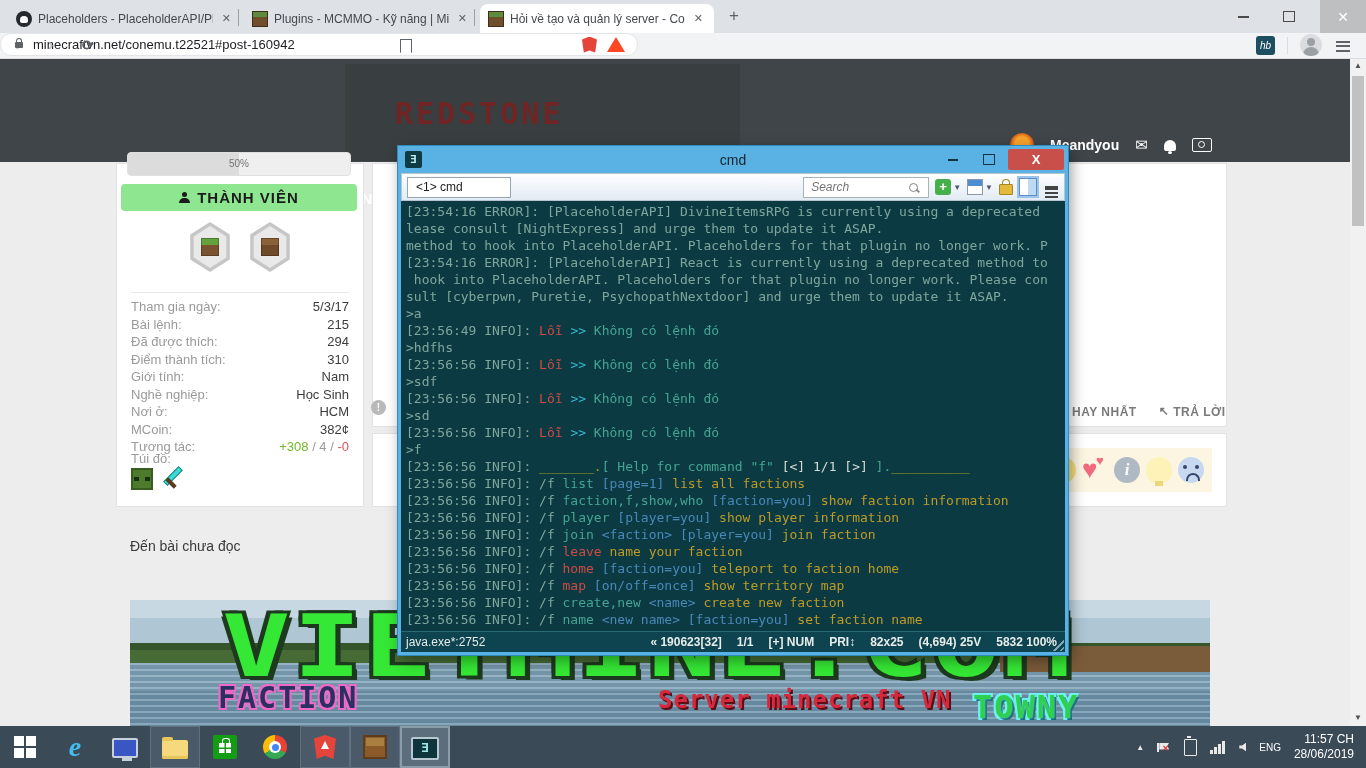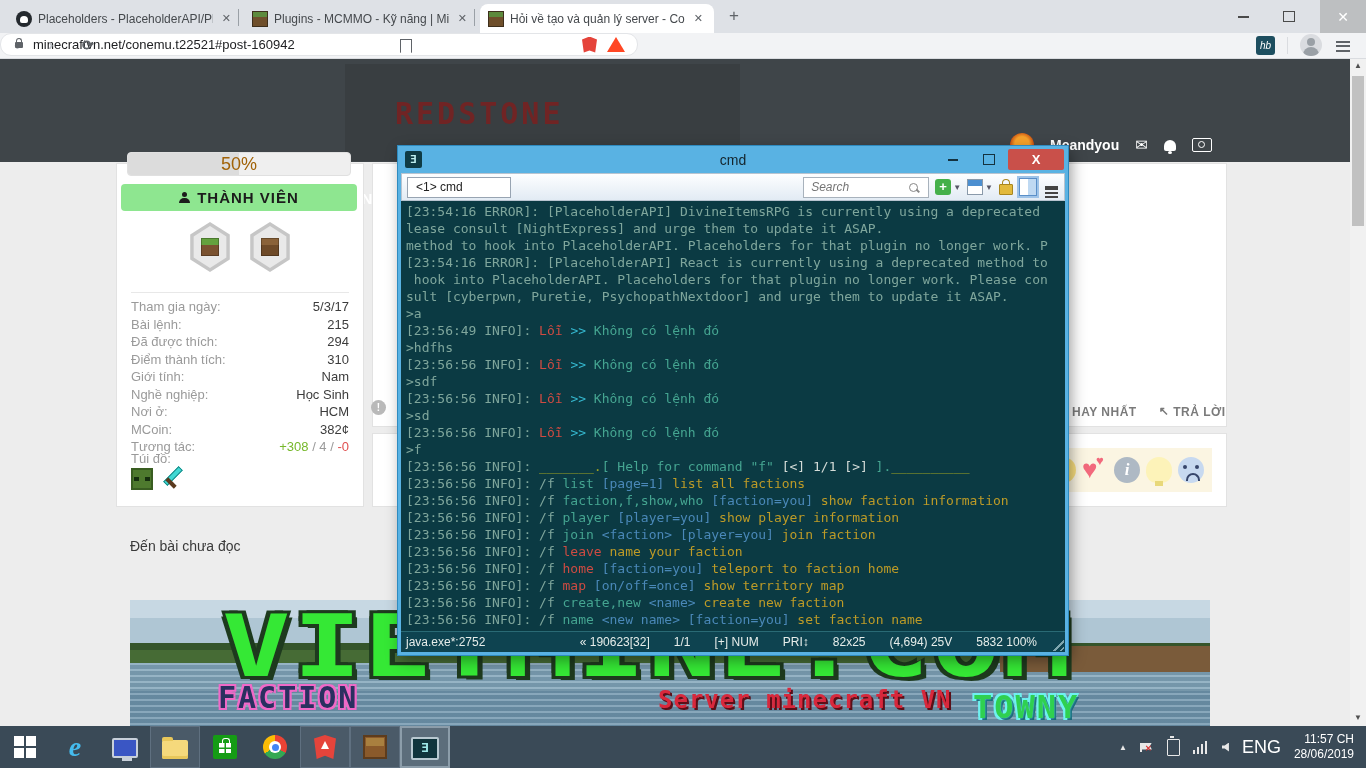--- a/index.html
+++ b/index.html
@@ -66,21 +66,21 @@
   .nav-item.active{color:#31BDE4;}
   #forum-search{left:978px;top:120px;width:246px;height:37px;background:#fff;border-radius:6px;display:flex;align-items:center;z-index:2;}
   #search-mag{width:10px;height:10px;border:2px solid #9AA0A6;border-radius:50%;margin-left:14px;position:relative;flex:none;}
   #search-mag:after{content:"";position:absolute;left:9px;top:9px;width:6px;height:2px;background:#9AA0A6;transform:rotate(45deg);}
   #forum-search input{border:none;outline:none;font-size:15px;color:#444;margin-left:10px;width:180px;background:transparent;font-family:"Liberation Sans",sans-serif;}
   #forum-search input::placeholder{color:#B4B4B4;}
 
   #member-card{left:116px;top:163px;width:246px;height:342px;background:#fff;border:1px solid #E2E2E2;z-index:1;}
   #progress-wrap{position:absolute;left:10px;top:-12px;width:222px;height:22px;background:#EFEFEF;border:1px solid #E0E0E0;border-radius:4px;overflow:hidden;}
   #progress-fill{position:absolute;left:0;top:0;width:50%;height:100%;background:#DCDCDC;}
-  #progress-label{position:absolute;width:100%;text-align:center;font-size:18px;color:#a16207;line-height:22px;}
+  #progress-label{position:absolute;width:100%;text-align:center;font-size:10px;color:#737373;line-height:22px;}
   #member-banner{position:absolute;left:4px;top:20px;width:236px;height:27px;background:#8EE690;border-radius:4px;
     display:flex;align-items:center;justify-content:center;gap:7px;color:#1C1C1C;font-size:15px;font-weight:bold;letter-spacing:1px;}
   .person-ic{width:11px;height:11px;position:relative;}
   .person-ic:before{content:"";position:absolute;left:3px;top:0;width:5px;height:5px;border-radius:50%;background:#1C1C1C;}
   .person-ic:after{content:"";position:absolute;left:0;top:6px;width:11px;height:5px;border-radius:5px 5px 0 0;background:#1C1C1C;}
   #badges{position:absolute;left:0;top:58px;width:246px;display:flex;justify-content:center;gap:14px;}
   .hex{width:46px;height:50px;background:#C6C6C6;clip-path:polygon(50% 0,93% 25%,93% 75%,50% 100%,7% 75%,7% 25%);
     display:flex;align-items:center;justify-content:center;}
   .hex .hex-in{width:38px;height:42px;background:#E9E9E9;clip-path:polygon(50% 0,93% 25%,93% 75%,50% 100%,7% 75%,7% 25%);
     display:flex;align-items:center;justify-content:center;}
@@ -178,21 +178,21 @@
   .ce-ham div{width:13px;height:2px;background:#444;margin:2px 0;}
 
   #ce-console{position:absolute;left:3px;top:55px;width:664px;height:430px;background:#0B3A43;box-sizing:border-box;padding:2px 5px;overflow:hidden;}
   .cline{font-family:"DejaVu Sans Mono",monospace;font-size:13px;line-height:17px;white-space:pre;}
   .c-d{color:#7FA69C;} .c-r{color:#CE4B42;} .c-c{color:#35B7CE;} .c-g{color:#45A591;}
   .c-y{color:#BD9B27;} .c-o{color:#9EA223;} .c-b{color:#4A88B8;} .c-w{color:#D4DCD8;}
 
   #ce-status{position:absolute;left:3px;bottom:3px;width:664px;height:21px;background:#0E4350;border-top:1px solid #2A6A75;
     box-sizing:border-box;display:flex;align-items:center;color:#E6EDEA;font-size:12px;}
   #ce-status-left{margin-left:5px;}
-  #ce-status-right{margin-left:auto;display:flex;gap:24px;margin-right:28px;}
+  #ce-status-right{margin-left:auto;display:flex;gap:15px;margin-right:8px;font-weight:bold;}
   #ce-grip{position:absolute;right:1px;bottom:1px;width:14px;height:14px;
     background:repeating-linear-gradient(135deg,transparent 0 3px,#7FA6AE 3px 4.5px);clip-path:polygon(100% 0,100% 100%,0 100%);}
 
   
   #taskbar{left:0;top:726px;width:1366px;height:42px;background:#3A4A57;z-index:20;display:flex;align-items:stretch;}
   .tbtn{width:50px;display:flex;align-items:center;justify-content:center;}
   .tbtn.active{background:#4A5A68;box-shadow:inset 0 0 0 1px #5F7080;}
   .tbtn.focused{background:#5C6D7B;box-shadow:inset 0 0 0 2px #8C9DAA;}
   .ticon{width:26px;height:26px;position:relative;display:block;}
   .i-start{width:22px;height:22px;background:
@@ -223,21 +223,21 @@
   .tray-flag:before{content:"";position:absolute;left:0;top:0;width:10px;height:7px;background:#E8E8E8;clip-path:polygon(0 0,100% 0,80% 50%,100% 100%,0 100%);}
   .tray-flag:after{content:"✕";position:absolute;left:3px;top:1px;font-size:8px;color:#D83030;font-weight:bold;}
   .tray-batt{width:11px;height:15px;border:1.5px solid #E8E8E8;border-radius:1px;position:relative;}
   .tray-batt:before{content:"";position:absolute;left:2px;top:-4px;width:4px;height:2px;background:#E8E8E8;}
   .tray-sig{width:16px;height:13px;position:relative;}
   .tray-sig i{position:absolute;bottom:0;width:2.5px;background:#E8E8E8;}
   .tray-sig i:nth-child(1){left:0;height:4px;} .tray-sig i:nth-child(2){left:4px;height:7px;}
   .tray-sig i:nth-child(3){left:8px;height:10px;} .tray-sig i:nth-child(4){left:12px;height:13px;}
   .tray-vol{width:7px;height:9px;background:#E8E8E8;clip-path:polygon(0 33%,40% 33%,100% 0,100% 100%,40% 67%,0 67%);position:relative;}
   .tray-vol:after{content:")";position:absolute;left:8px;top:-3px;color:#E8E8E8;font-size:11px;}
-  #tray-lang{font-size:18px;text-align:right;}
+  #tray-lang{font-size:10px;text-align:right;}
   #tray-clock{text-align:right;font-size:12px;line-height:15px;}
 </style>
 </head>
 <body>
 
 <div id="screen">
 
   <div id="tabstrip" class="abs">
     <div id="tabs-container">
         <div class="tab" style="left: 8px;">

